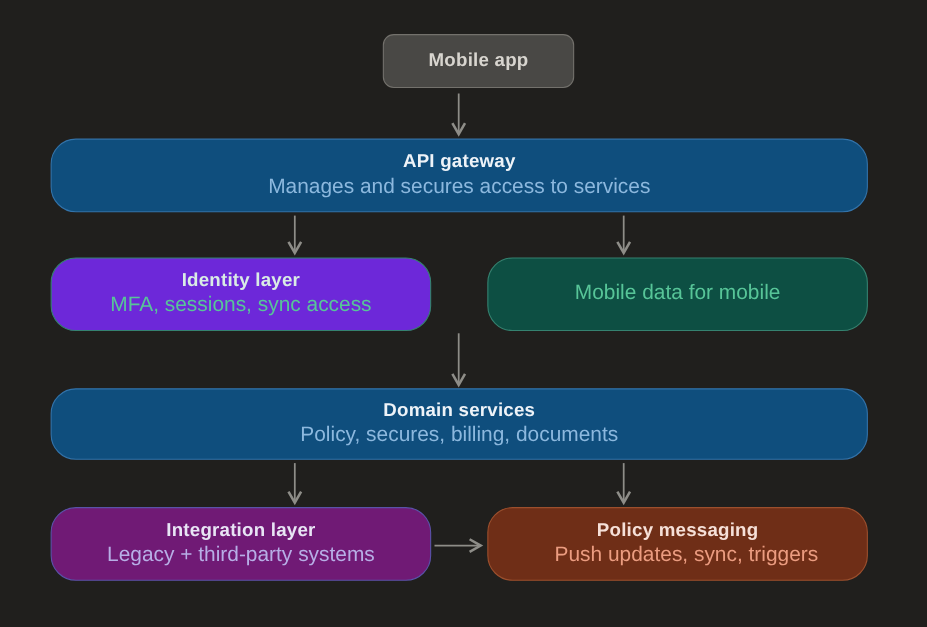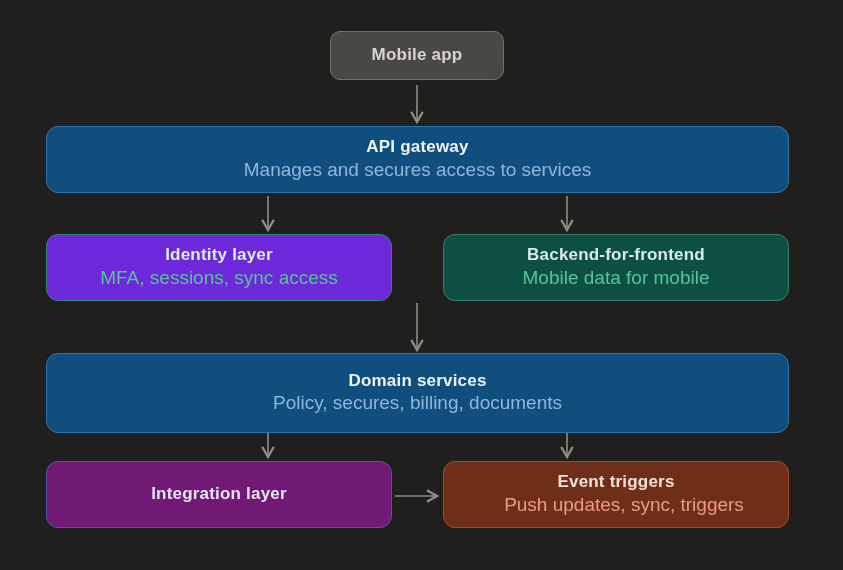--- a/index.html
+++ b/index.html
@@ -14,45 +14,45 @@
     background: #201f1d;
   }
   .arrow-layer {
     position: absolute; left: 0; top: 0;
     width: 843px; height: 570px;
     pointer-events: none;
   }
   .node {
     position: absolute;
     border: 1.5px solid transparent;
-    border-radius: 12px;
+    border-radius: 23px;
     box-sizing: border-box;
     display: flex;
     flex-direction: column;
     align-items: center;
     justify-content: center;
     gap: 3px;
     text-align: center;
   }
   .node .title {
     font-weight: 700;
     font-size: 17px;
     letter-spacing: 0.2px;
     line-height: 1.1;
   }
   .node .subtitle {
     font-size: 19px;
     line-height: 1.1;
   }
   
-  .n-mobile    { left: 330px; top: 31px;  width: 174px; height: 49px; border-radius: 10px; }
+  .n-mobile    { left: 348px; top: 31px;  width: 174px; height: 49px; border-radius: 10px; }
   .n-gateway   { left: 46px;  top: 126px; width: 743px; height: 67px; }
   .n-identity  { left: 46px;  top: 234px; width: 346px; height: 67px; }
   .n-bff       { left: 443px; top: 234px; width: 346px; height: 67px; }
-  .n-domain    { left: 46px;  top: 353px; width: 743px; height: 80px; }
+  .n-domain    { left: 46px;  top: 353px; width: 743px; height: 65px; }
   .n-integr    { left: 46px;  top: 461px; width: 346px; height: 67px; }
   .n-event     { left: 443px; top: 461px; width: 346px; height: 67px; }
 </style>
 </head>
 <body>
 
 <div class="canvas" style="background: rgb(32, 31, 29);">
 
   <svg class="arrow-layer" width="843" height="570" viewBox="0 0 843 570">
     <defs>
@@ -77,31 +77,31 @@
     <div class="title" style="color: rgb(238, 243, 248);">API gateway</div>
     <div class="subtitle" style="color: rgb(140, 184, 222);">Manages and secures access to services</div>
   </div>
 
   <div class="node n-identity" style="background: #6d28d9; border-color: rgb(53, 130, 112);">
     <div class="title" style="color: rgb(217, 236, 229);">Identity layer</div>
     <div class="subtitle" style="color: rgb(87, 197, 152);">MFA, sessions, sync access</div>
   </div>
 
   <div class="node n-bff" style="background: rgb(13, 79, 67); border-color: rgb(53, 130, 112);">
-    <div class="title" style="color: rgb(217, 236, 229);">Backend-for-frontend</div>
     <div class="subtitle" style="color: rgb(87, 197, 152);">Mobile data for mobile</div>
   </div>
 
   <div class="node n-domain" style="background: rgb(15, 78, 125); border-color: rgb(50, 115, 170);">
     <div class="title" style="color: rgb(238, 243, 248);">Domain services</div>
     <div class="subtitle" style="color: rgb(140, 184, 222);">Policy, secures, billing, documents</div>
   </div>
 
   <div class="node n-integr" style="background: #701a75; border-color: rgb(90, 82, 168);">
     <div class="title" style="color: rgb(232, 229, 245);">Integration layer</div>
+    <div class="subtitle" style="color: rgb(183, 174, 230);">Legacy + third-party systems</div>
   </div>
 
   <div class="node n-event" style="background: rgb(111, 46, 23); border-color: rgb(156, 79, 45);">
-    <div class="title" style="color: rgb(246, 224, 216);">Event triggers</div>
+    <div class="title" style="color: rgb(246, 224, 216);">Policy messaging</div>
     <div class="subtitle" style="color: rgb(235, 156, 128); margin-left: 16px;">Push updates, sync, triggers</div>
   </div>
 
 </div>
 
 </body></html>

